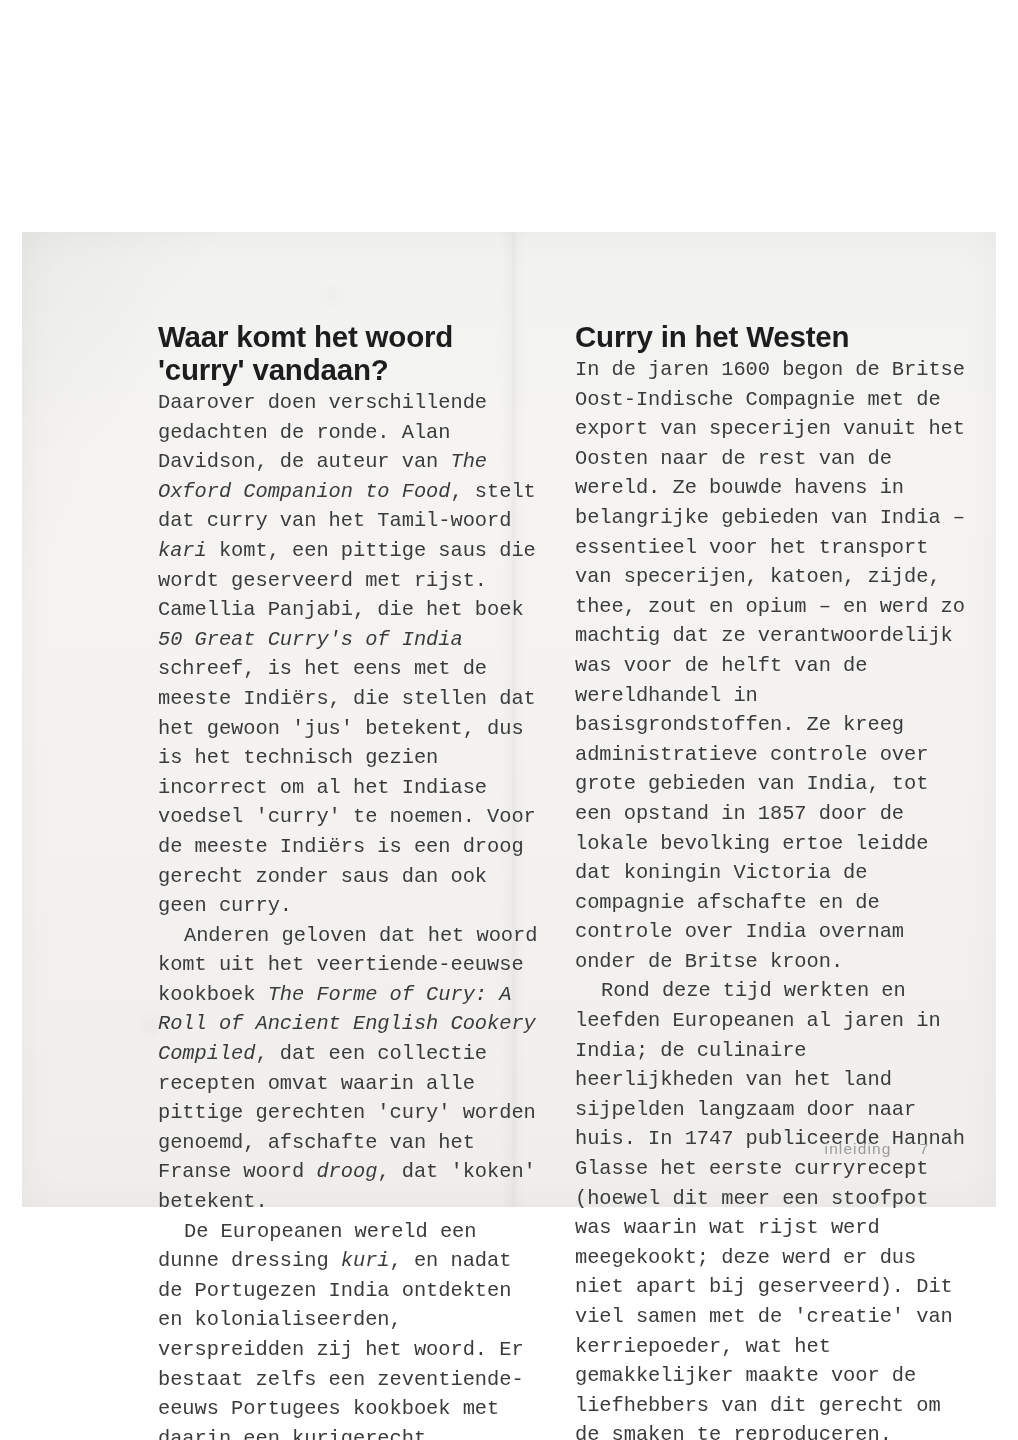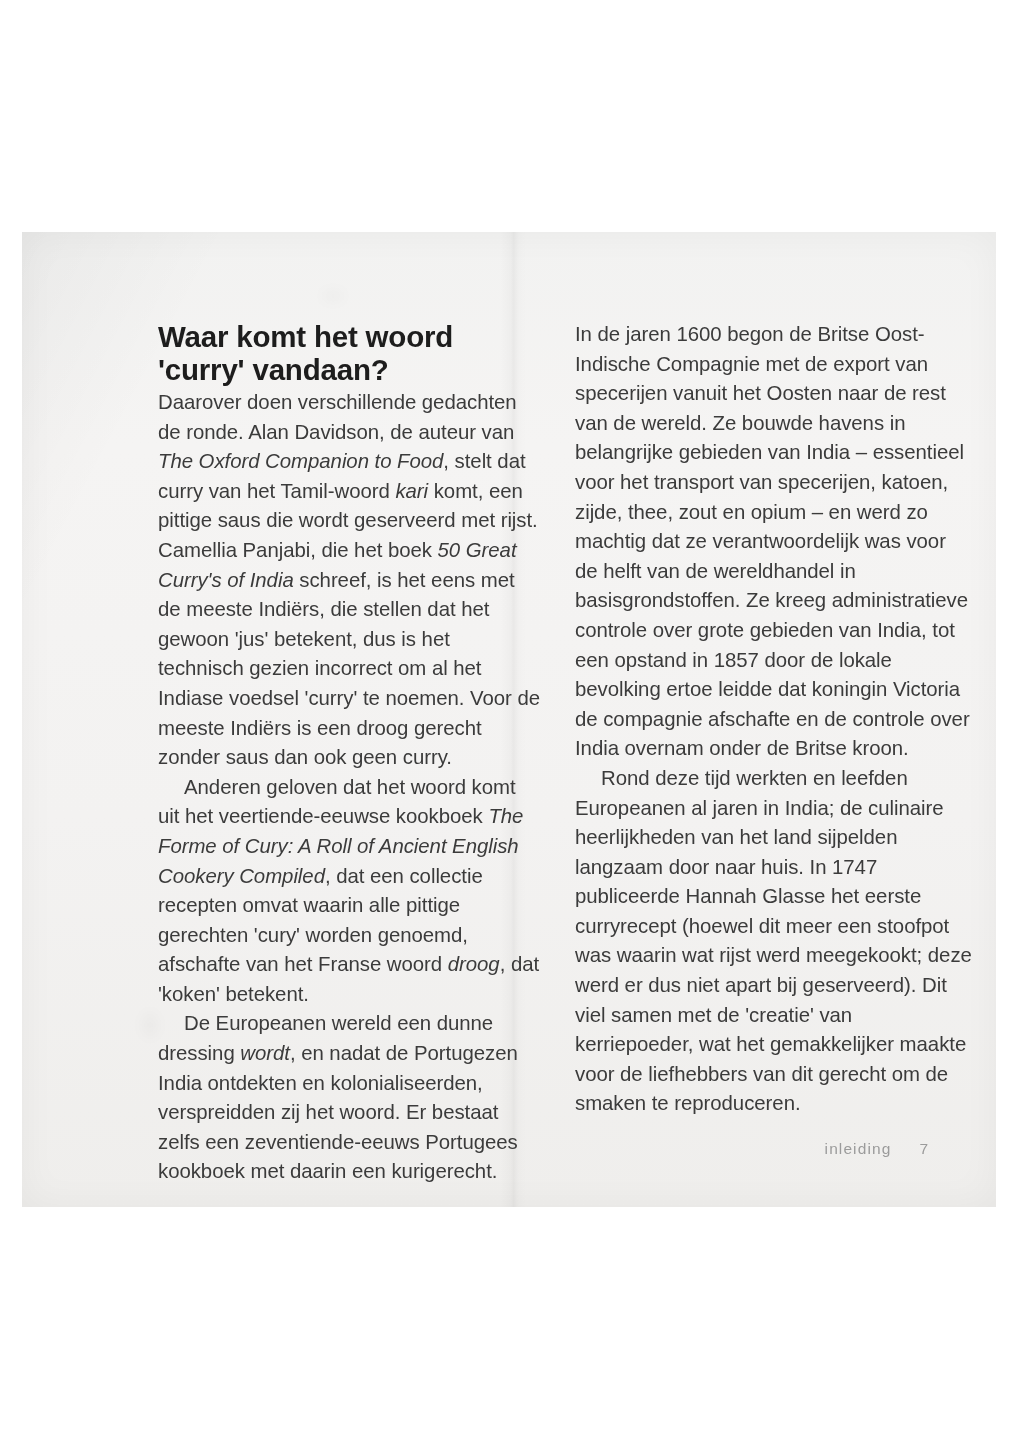--- a/index.html
+++ b/index.html
@@ -68,21 +68,21 @@
     font-family: "Liberation Sans", sans-serif;
     font-weight: bold;
     font-size: 29.5px;
     line-height: 33px;
     letter-spacing: -0.2px;
     color: #1d1d1d;
   }
 
   p.body-par {
     margin: 0;
-    font-family: Liberation Sans, sans-serif;
+    font-family: Liberation Mono, monospace;
     font-size: 20.4px;
     line-height: 29.6px;
     color: #3b3b3b;
     letter-spacing: -0.05px;
     text-align: left;
   }
   p.body-par + p.body-par {
     text-indent: 26px;
   }
   p.body-par i { font-style: italic; }
@@ -113,25 +113,26 @@
   <div class="scan-blotch" style="left:120px; top:780px; width:16px; height:26px;"></div>
   <div class="scan-blotch" style="left:300px; top:58px; width:22px; height:12px;"></div>
 
   <div class="columns">
 
     <div class="column column-left">
       <h2 class="section-heading">Waar komt het woord 'curry' vandaan?</h2>
       <div>
           <p class="body-par"><span>Daarover doen verschillende gedachten de ronde. Alan Davidson, de auteur van </span><i>The Oxford Companion to Food</i><span>, stelt dat curry van het Tamil-woord </span><i>kari</i><span> komt, een pittige saus die wordt geserveerd met rijst. Camellia Panjabi, die het boek </span><i>50 Great Curry's of India</i><span> schreef, is het eens met de meeste Indiërs, die stellen dat het gewoon 'jus' betekent, dus is het technisch gezien incorrect om al het Indiase voedsel 'curry' te noemen. Voor de meeste Indiërs is een droog gerecht zonder saus dan ook geen curry.</span></p>
           <p class="body-par"><span>Anderen geloven dat het woord komt uit het veertiende-eeuwse kookboek </span><i>The Forme of Cury: A Roll of Ancient English Cookery Compiled</i><span>, dat een collectie recepten omvat waarin alle pittige gerechten 'cury' worden genoemd, afschafte van het Franse woord </span><i>droog</i><span>, dat 'koken' betekent.</span></p>
-          <p class="body-par"><span>De Europeanen wereld een dunne dressing </span><i>wordt</i><span>, en nadat de Portugezen India ontdekten en kolonialiseerden, verspreidden zij het woord. Er bestaat zelfs een zeventiende-eeuws Portugees kookboek met daarin een kurigerecht.</span></p>
+          <p class="body-par"><span>De Europeanen wereld een dunne dressing </span><i>kuri</i><span>, en nadat de Portugezen India ontdekten en kolonialiseerden, verspreidden zij het woord. Er bestaat zelfs een zeventiende-eeuws Portugees kookboek met daarin een kurigerecht.</span></p>
         </div>
     </div>
 
     <div class="column column-right">
+      <h2 class="section-heading">Curry in het Westen</h2>
       <div>
           <p class="body-par"><span>In de jaren 1600 begon de Britse Oost-Indische Compagnie met de export van specerijen vanuit het Oosten naar de rest van de wereld. Ze bouwde havens in belangrijke gebieden van India – essentieel voor het transport van specerijen, katoen, zijde, thee, zout en opium – en werd zo machtig dat ze verantwoordelijk was voor de helft van de wereldhandel in basisgrondstoffen. Ze kreeg administratieve controle over grote gebieden van India, tot een opstand in 1857 door de lokale bevolking ertoe leidde dat koningin Victoria de compagnie afschafte en de controle over India overnam onder de Britse kroon.</span></p>
           <p class="body-par"><span>Rond deze tijd werkten en leefden Europeanen al jaren in India; de culinaire heerlijkheden van het land sijpelden langzaam door naar huis. In 1747 publiceerde Hannah Glasse het eerste curryrecept (hoewel dit meer een stoofpot was waarin wat rijst werd meegekookt; deze werd er dus niet apart bij geserveerd). Dit viel samen met de 'creatie' van kerriepoeder, wat het gemakkelijker maakte voor de liefhebbers van dit gerecht om de smaken te reproduceren.</span></p>
         </div>
     </div>
 
   </div>
 
   <div class="page-footer">
     <span class="footer-label">inleiding</span>

